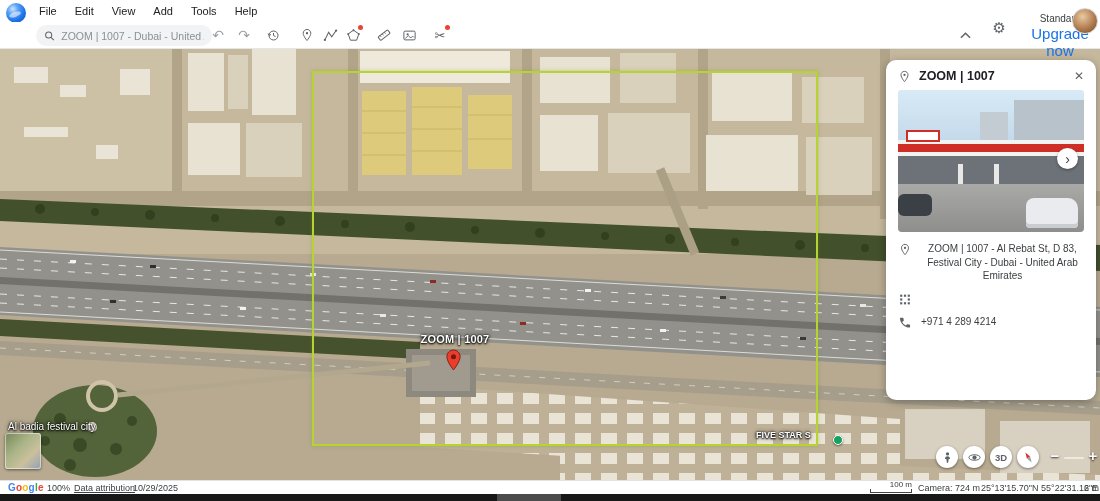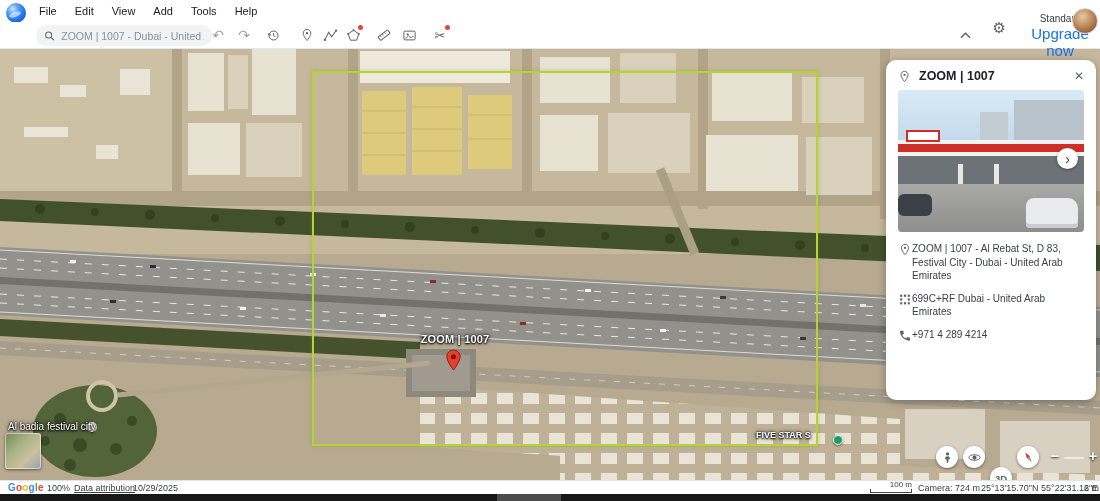--- a/index.html
+++ b/index.html
@@ -44,21 +44,21 @@
   .area-label { left:8px; top:372px; font-size:10px; }
   .poi-label { left:756px; top:381px; font-size:9px; font-weight:bold; }
   .pin-marker { position:absolute; left:446px; top:300px; width:15px; height:22px; }
   .poi-dot { position:absolute; left:833px; top:386px; width:10px; height:10px; border-radius:50%;
              background:#17a05e; border:1.5px solid #fff; box-shadow:0 1px 2px rgba(0,0,0,.5); }
   .minimap { position:absolute; left:5px; top:384px; width:36px; height:36px; border-radius:3px;
              background:linear-gradient(135deg,#74865a 0%, #a9b486 38%, #cbbf9d 68%, #8fa0b8 100%);
              box-shadow:0 1px 3px rgba(0,0,0,.5), inset 0 0 0 1px rgba(255,255,255,.5); }
   .ctl { position:absolute; top:397px; width:22px; height:22px; border-radius:50%; background:#fff;
          box-shadow:0 1px 3px rgba(0,0,0,.45); display:flex; align-items:center; justify-content:center; color:#5f6368; }
-  .ctl-pegman { left:936px; } .ctl-orbit { left:963px; } .ctl-3d { left:990px;margin-top:21px; } .ctl-compass { left:1017px; }
+  .ctl-pegman { left:936px; } .ctl-orbit { left:963px; } .ctl-3d { left:990px; } .ctl-compass { left:1017px; }
   .ctl-3d span { font-size:9.5px; font-weight:bold; color:#5f6368; }
   .zoom-glyph { position:absolute; top:398px; font-size:15px; font-weight:bold; color:#fff;
                 text-shadow:0 1px 2px rgba(0,0,0,.8); width:14px; text-align:center; }
   .zoom-out { left:1048px; } .zoom-in { left:1086px; }
   .zoom-track { position:absolute; left:1064px; top:408px; width:20px; height:2px; background:rgba(255,255,255,.55); border-radius:1px; }
 
   
   .panel { position:absolute; left:886px; top:60px; width:210px; height:340px; background:#fff; border-radius:10px;
            box-shadow:0 2px 8px rgba(0,0,0,.3); z-index:20; display:flex; flex-direction:column; }
   .panel-header { display:flex; align-items:center; gap:8px; padding:9px 12px 7px 12px; }
@@ -73,21 +73,21 @@
   .ph-sign { position:absolute; left:8px; top:40px; width:34px; height:12px; background:#fff; border:2px solid #cf2e26; }
   .ph-under { position:absolute; left:0; top:66px; right:0; height:28px; background:#6d7278; }
   .ph-pump { position:absolute; top:74px; width:5px; height:22px; background:#e8e8e6; }
   .ph-ground { position:absolute; left:0; top:94px; right:0; bottom:0; background:linear-gradient(#a9a9a7,#8e8e8c); }
   .ph-car-w { position:absolute; right:6px; bottom:4px; width:52px; height:30px; border-radius:8px 10px 4px 4px; background:#e9ebee; box-shadow:inset 0 -4px 0 #c9ccd1; }
   .ph-car-d { position:absolute; left:0px; bottom:16px; width:34px; height:22px; border-radius:6px; background:#3b4046; }
   .photo-next { position:absolute; right:6px; top:58px; width:21px; height:21px; border-radius:50%; background:#fff;
                 box-shadow:0 1px 3px rgba(0,0,0,.4); display:flex; align-items:center; justify-content:center;
                 font-size:14px; color:#3c4043; cursor:pointer; }
   .panel-rows { padding:10px 12px 0 12px; display:flex; flex-direction:column; gap:9px; }
-  .p-row { display:flex; align-items:flex-start; }
+  .p-row { display:flex; gap:9px; align-items:flex-start;text-align:center; }
   .p-row .ric { flex:0 0 14px; margin-top:1px; }
   .p-text { font-size:10px; color:#3c4043; line-height:1.35; }
   .p-link { font-size:10px; color:#1a73e8; text-decoration:underline; cursor:pointer; }
   .save-chip { margin:10px 0 0 12px; align-self:flex-start; display:inline-flex; align-items:center; gap:6px;
                background:#d3e3fd; border-radius:14px; padding:5px 12px 5px 10px; cursor:pointer; }
   .save-chip span { font-size:10.5px; color:#08275c; }
 
   
   .statusbar { position:absolute; top:480px; left:0; right:0; height:14px; background:#fff; border-top:1px solid #e3e3e3;
                z-index:30; font-size:9px; color:#3c4043; }
@@ -427,21 +427,20 @@
             <rect x="3" y="3" width="4" height="4"></rect>
               <rect x="10" y="3" width="4" height="4"></rect>
               <rect x="17" y="3" width="4" height="4"></rect>
             <rect x="3" y="10" width="4" height="4"></rect>
               <rect x="17" y="10" width="4" height="4"></rect>
             <rect x="3" y="17" width="4" height="4"></rect>
               <rect x="10" y="17" width="4" height="4"></rect>
               <rect x="17" y="17" width="4" height="4"></rect>
           </g>
         </svg>
-        <span class="p-text">699C+RF Dubai - United Arab Emirates</span>
       </div>
       <div class="p-row">
         <svg class="ric svg-ic" width="13" height="13" viewBox="0 0 24 24">
           <path d="M6.6 10.8 c1.5 3 3.9 5.4 6.9 6.9 l2.3 -2.3 c.3 -.3 .7 -.4 1 -.2 1.1 .4 2.3 .6 3.6 .6 .5 0 1 .4 1 1 v3.5 c0 .5 -.4 1 -1 1 C11 21.3 2.7 13 2.7 4 c0 -.5 .4 -1 1 -1 h4.5 c.5 0 1 .4 1 1 0 1.2 .2 2.4 .6 3.6 .1 .3 0 .7 -.2 1 l-2 2.2 z" fill="#5f6368"></path>
         </svg>
         <span class="p-text">+971 4 289 4214</span>
       </div>
     </div>
 
   </div>

